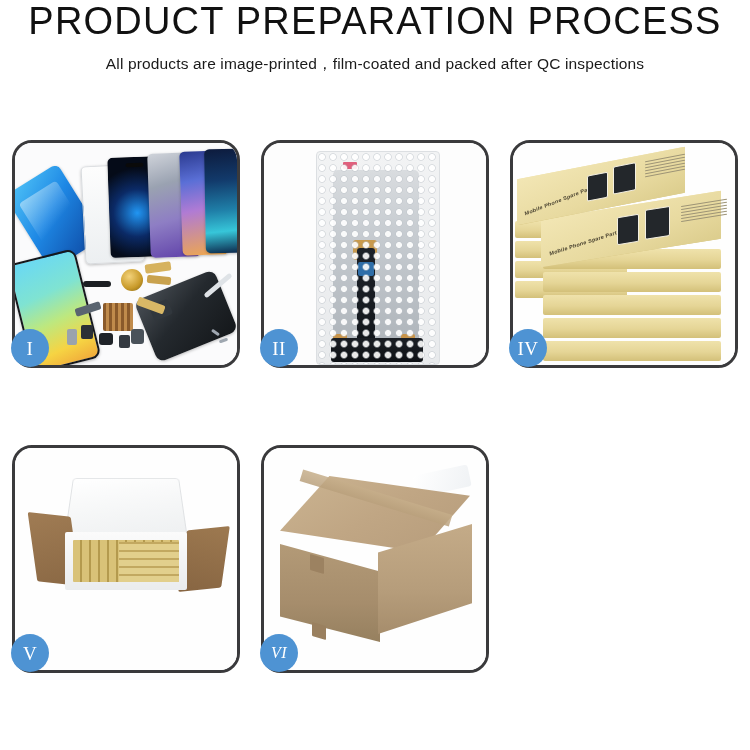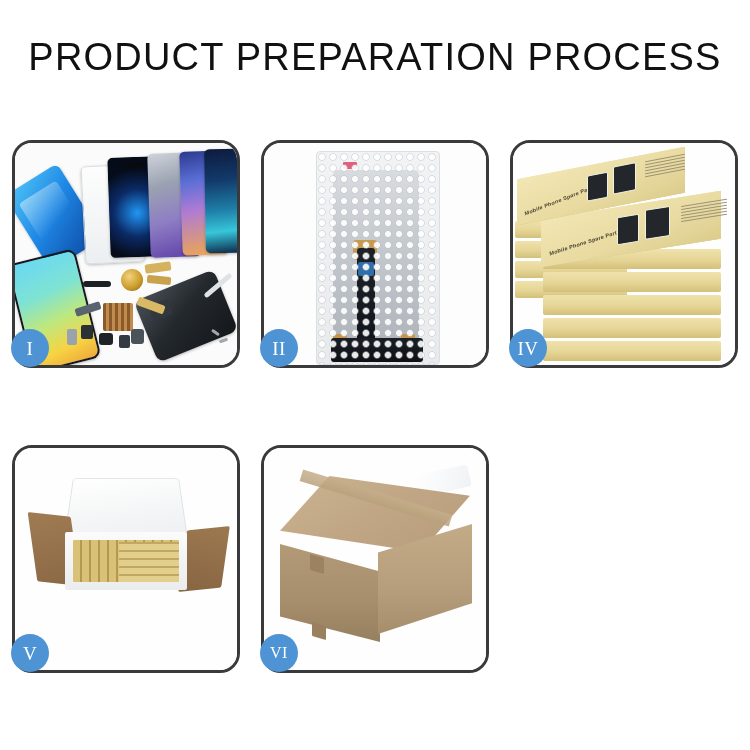--- a/index.html
+++ b/index.html
@@ -18,21 +18,20 @@
 
   
   .header {
     position: absolute;
     top: 0; left: 0;
     width: 750px;
     text-align: center;
   }
   .page-title {
     margin: 0;
-    padding-top: 36px;
     font-size: 38px;
     font-weight: 400;
     letter-spacing: 1.2px;
     color: #111111;
     font-family: "Liberation Sans", sans-serif;
     white-space: nowrap;
   }
   .page-subtitle {
     margin: 0;
     padding-top: 11px;
@@ -82,21 +81,21 @@
     color: #ffffff;
     display: flex;
     align-items: center;
     justify-content: center;
     font-family: "Liberation Serif", serif;
     font-size: 19px;
     letter-spacing: 0.5px;
     line-height: 1;
     z-index: 5;
   }
-  .badge.wide { font-size: 16px; }
+  .badge.wide { font-size: 16px; font-style: italic; }
 
   
   .p1 { background: #fbfbfc; }
   .scr {
     position: absolute;
     border-radius: 5px;
     box-shadow: 0 1px 3px rgba(0,0,0,.25);
   }
   .scr-a { 
     left: 8px; top: 30px; width: 62px; height: 88px;
@@ -360,20 +359,21 @@
   .c6-mark2 { position:absolute; left:48px; top:176px; width:14px; height:14px; background:#9a805f; border-radius:1px; transform:skewY(16deg); }
   .c6-wrap { position:absolute; left:150px; top:22px; width:56px; height:22px;
     background: linear-gradient(120deg,rgba(255,255,255,.9),rgba(225,230,235,.5));
     border-radius:3px; transform:rotate(-12deg); }
 </style>
 </head>
 <body>
 
 <div class="header">
   <h1 class="page-title">PRODUCT PREPARATION PROCESS</h1>
+  <p class="page-subtitle">All products are image-printed，film-coated and packed after QC inspections</p>
 </div>
 
 <div class="panel-grid">
 
   <div class="panel">
     <div class="panel-photo p1">
       <div class="scr scr-a"></div>
       <div class="scr scr-b"></div>
       <div class="scr scr-c"></div>
       <div class="scr scr-d"></div>

